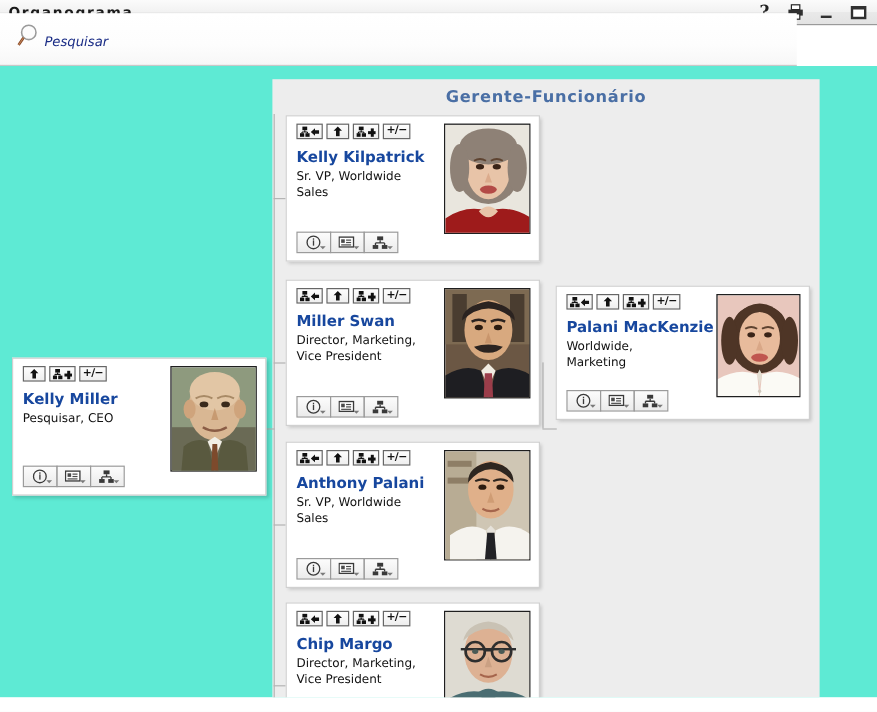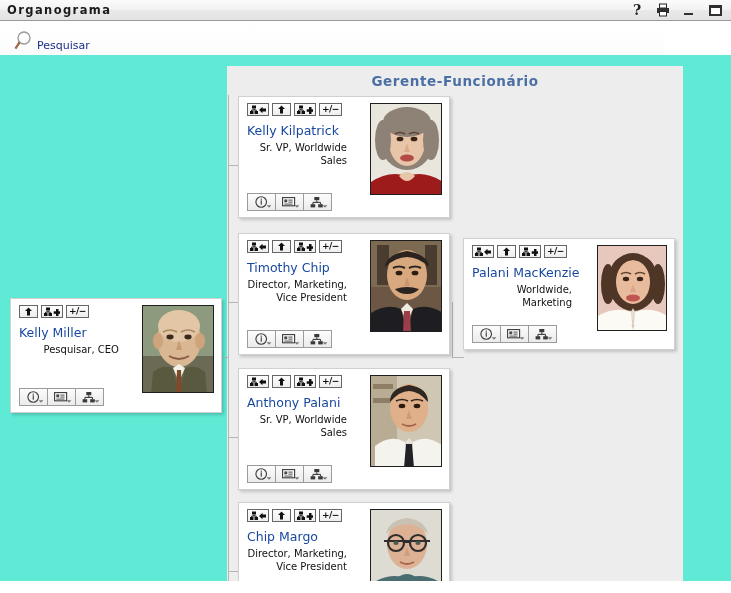--- a/index.html
+++ b/index.html
@@ -59,24 +59,25 @@
   }
   .tb-max-box {
     width: 13px; height: 11px;
     border: 2px solid #303030;
     border-top-width: 3px;
     background: #ffffff;
   }
 
   
   #searchbar {
-    position: absolute; left: 0; top: 22px;
+    position: absolute; left: 0; top: 11px;
     width: 664px; height: 44px;
     background: linear-gradient(to bottom, #ffffff 0%, #fdfdfd 60%, #f7f7f7 100%);
     border-bottom: 1px solid #c8c8c8;
+    font-style: italic;
   }
   #search-link-wrap {
     position: absolute; left: 14px; top: 8px;
     display: flex; align-items: flex-end;
     cursor: pointer;
   }
   #search-icon { width: 22px; height: 24px; display: block; }
   #search-label {
     font-family: "DejaVu Sans", sans-serif;
     font-size: 11px;
@@ -171,33 +172,32 @@
     font-weight: bold;
     color: #111111;
     letter-spacing: -0.5px;
     line-height: 9px;
   }
 
   
   .emp-name {
     font-family: "DejaVu Sans", sans-serif;
     font-size: 12.5px;
-    font-weight: normal;
+    font-weight: bold;
     color: #17479e;
     line-height: 14px;
     white-space: nowrap;
     margin-bottom: 3px;
   }
   .emp-title {
     font-family: "DejaVu Sans", sans-serif;
     font-size: 10px;
     color: #111111;
     line-height: 13px;
     max-width: 100px;
-    text-align: right;
   }
 
   
   .btn-row-bottom {
     display: flex;
     margin-top: auto;
     padding-top: 9px;
   }
   .drop-btn {
     height: 18px;
@@ -516,21 +516,21 @@
                   <line x1="6.2" y1="5" x2="6.2" y2="6" stroke="#111" stroke-width="1"></line>
                   <rect x="12" y="2" width="2.5" height="7" fill="#111111"></rect>
                   <rect x="9.7" y="4.3" width="7" height="2.5" fill="#111111"></rect>
                 </svg>
               </div>
               <div class="mini-btn">
                 <span class="plusminus">+/−</span>
               </div>
             </div>
 
-            <div class="emp-name">Timothy Chip</div>
+            <div class="emp-name">Miller Swan</div>
             <div class="emp-title">Director, Marketing, Vice President</div>
 
             <div class="btn-row-bottom">
               <div class="drop-btn">
                 <svg width="14" height="14" viewBox="0 0 14 14">
                   <circle cx="6.2" cy="7" r="5.3" fill="none" stroke="#3a3a3a" stroke-width="1.1"></circle>
                   <rect x="5.7" y="5.3" width="1.1" height="4.4" fill="#3a3a3a"></rect>
                   <rect x="5.7" y="3.6" width="1.1" height="1.2" fill="#3a3a3a"></rect>
                 </svg>
                 <span class="drop-caret"></span>

